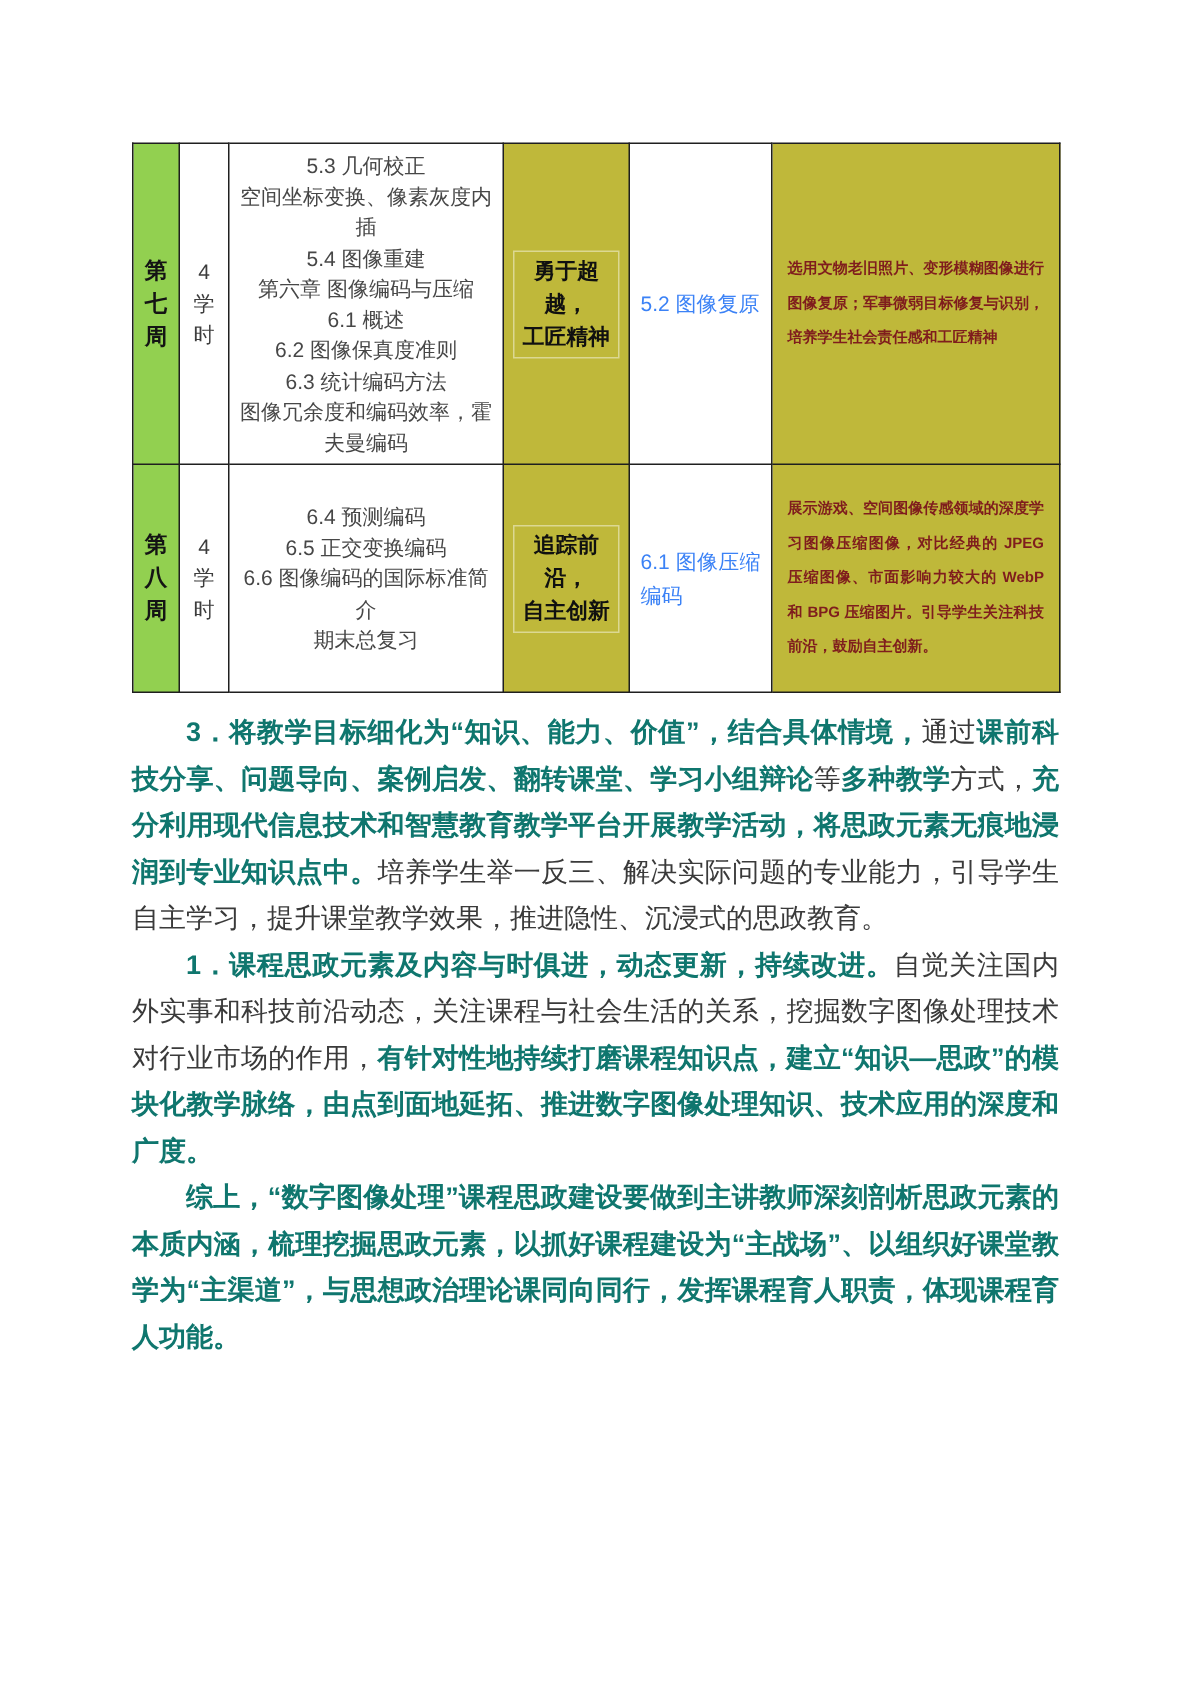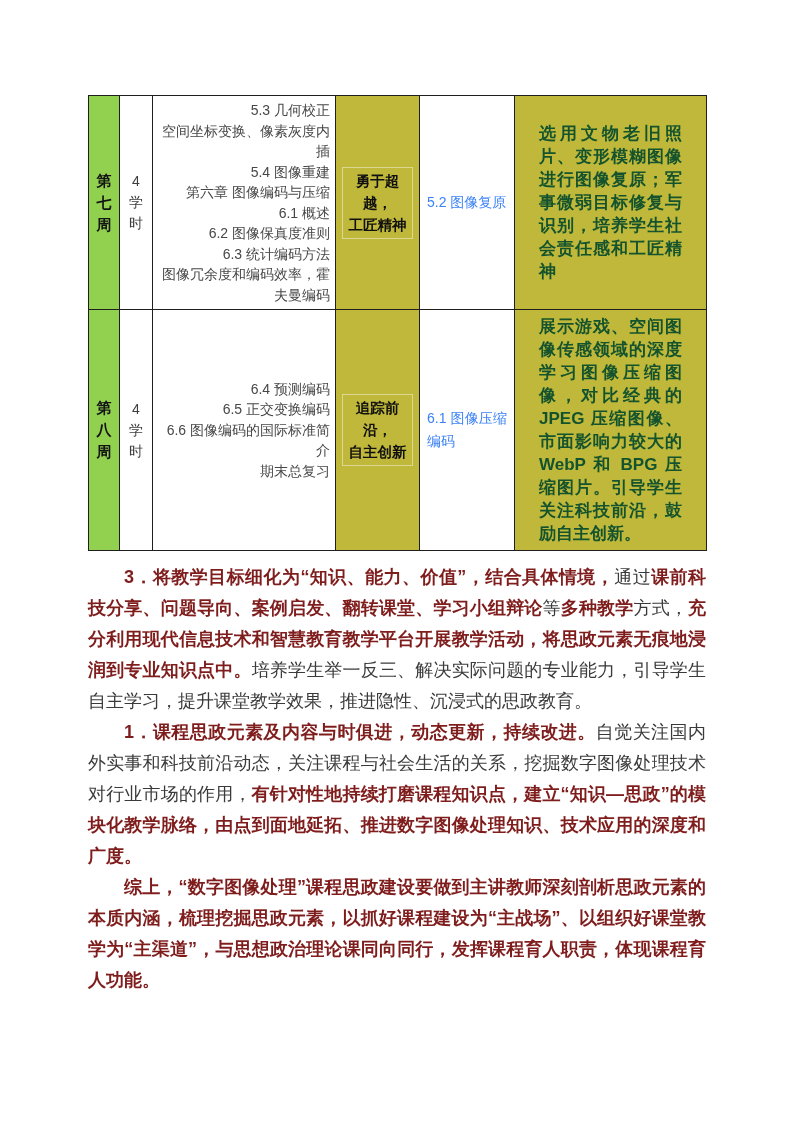--- a/index.html
+++ b/index.html
@@ -48,21 +48,21 @@
     line-height:21px;
     color:#3d3d3d;
     white-space:pre-line;
   }
   td.content{
     padding:4px 5px;
     font-size:14px;
     line-height:20.5px;
     color:#474747;
     white-space:pre-line;
-    text-align:right;
+    text-align:center;
   }
   td.ideo{
     background:#BFB83A;
     padding:4px 6px;
     text-align:center;
   }
   td.ideo span.hl{
     display:inline-block;
     border:1px solid rgba(255,255,255,.45);
     padding:2px 1px;
@@ -75,42 +75,42 @@
   td.sect{
     padding:4px 7px;
     font-size:14px;
     line-height:23px;
     color:#3b82f6;
     text-align:justify;
     text-align-last:left;
   }
   td.desc{
     background:#BFB83A;
-    padding:5px 24px;
+    padding:5px 10px;
     font-weight:bold;
-    font-size:17px;
+    font-size:10px;
     line-height:23px;
-    color:#14532d;
+    color:#7f1d1d;
     text-align:justify;
     text-align-last:left;
   }
   
   .bodytext{
     margin-top:11px;
     width:618px;
   }
   .bodytext p{
     margin:0;
     font-size:18px;
     line-height:31px;
     text-indent:2em;
     text-align:justify;
     color:#3a3a3a;
   }
-  .bodytext span.b{font-weight:bold;color:#7f1d1d;}
+  .bodytext span.b{font-weight:bold;color:#0f766e;}
   .bodytext span.r{font-weight:normal;color:#3a3a3a;}
 </style>
 </head>
 <body>
 
 <div class="page">
 
   <table class="sched">
     <colgroup>
       <col class="c-week">

